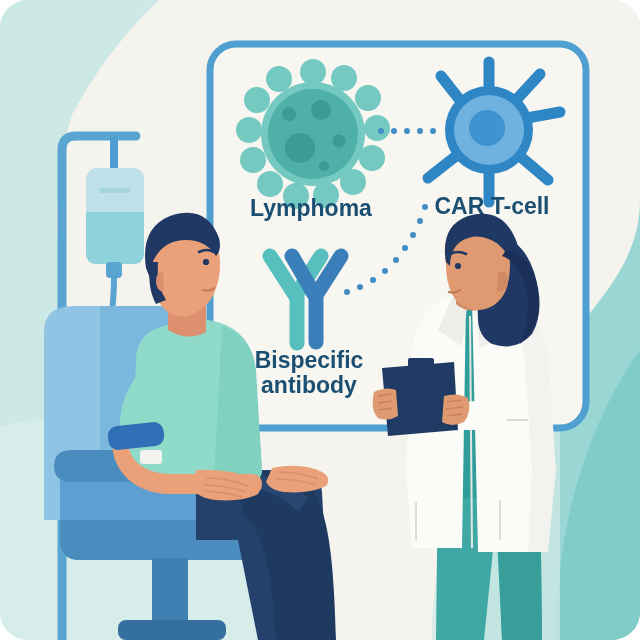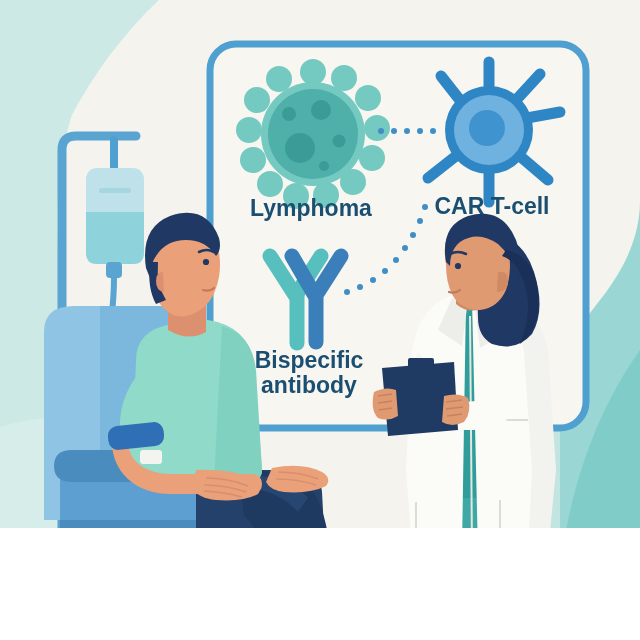--- a/index.html
+++ b/index.html
@@ -6,23 +6,24 @@
     margin: 0;
     padding: 0;
     background: #ffffff;
   }
   body {
     font-family: "Liberation Sans", sans-serif;
   }
   #scene {
     position: relative;
     width: 640px;
-    height: 528px;
+    height: 640px;
     overflow: hidden;
     background: #f4f3ee;
+    border-radius: 28px;
   }
   #scene svg {
     display: block;
   }
   .lbl {
     font-family: "Liberation Sans", sans-serif;
     font-weight: 700;
     fill: #1b4f72;
   }
 </style>

